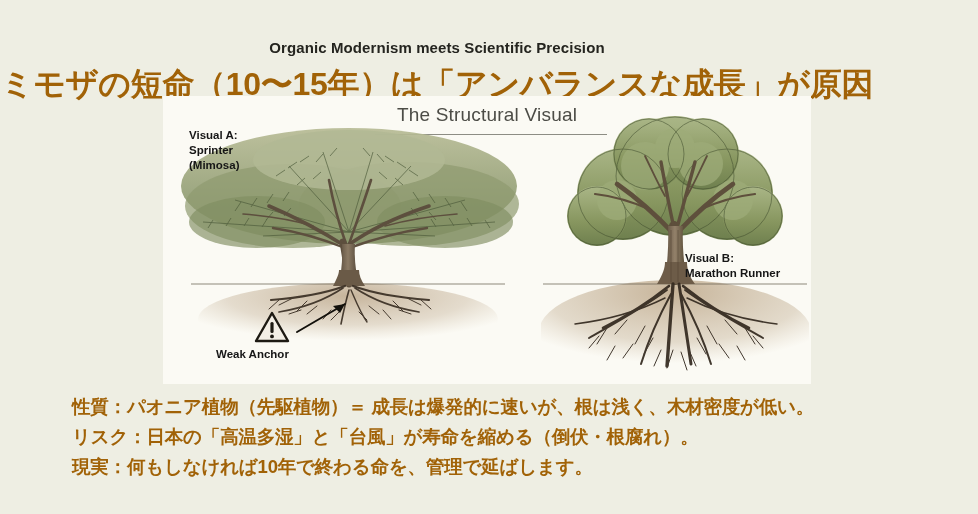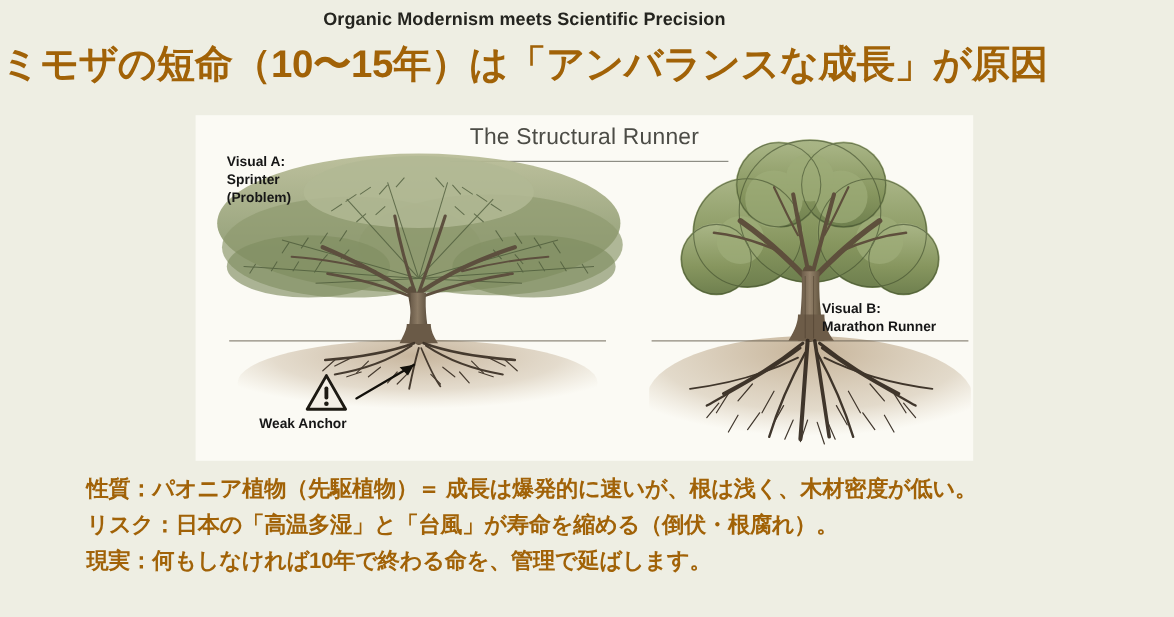--- a/index.html
+++ b/index.html
@@ -15,20 +15,21 @@
     font-family: "Liberation Sans", "DejaVu Sans", sans-serif;
     color: #1b1b1b;
     position: relative;
   }
 
   
   .slide-header {
     width: 874px;
     padding-top: 7px;
     text-align: center;
+    margin-top: 31px;
   }
 
   .eyebrow {
     font-size: 15px;
     font-weight: 700;
     letter-spacing: 0.1px;
     color: #24241f;
     line-height: 20px;
   }
 
@@ -138,21 +139,21 @@
 </head>
 <body>
 
 <div class="slide-header">
   <div class="eyebrow">Organic Modernism meets Scientific Precision</div>
   <div class="headline">ミモザの短命（10〜15年）は「アンバランスな成長」が原因</div>
 </div>
 
 <div class="figure-panel">
 
-  <div class="panel-title">The Structural Runner</div>
+  <div class="panel-title">The Structural Visual</div>
   <div class="panel-title-rule"></div>
 
   <svg class="tree-a" viewBox="0 0 356 268">
     <defs>
       <radialGradient id="soilA" cx="50%" cy="18%" r="62%">
         <stop offset="0%" stop-color="#bda88c" stop-opacity="0.85"></stop>
         <stop offset="65%" stop-color="#cdbda6" stop-opacity="0.5"></stop>
         <stop offset="100%" stop-color="#d8cbb6" stop-opacity="0"></stop>
       </radialGradient>
       <linearGradient id="canA" x1="0" y1="0" x2="0" y2="1">
@@ -315,21 +316,21 @@
       <path d="M112 224 l-9 16 M120 236 l-7 16 M156 224 l9 16 M148 236 l7 16"></path>
       <path d="M58 222 l-10 12 M212 222 l10 12"></path>
       <path d="M92 230 l-10 14 M178 230 l10 14"></path>
       <path d="M132 236 l-6 18 M140 238 l6 18"></path>
       <path d="M74 232 l-8 14 M196 232 l8 14"></path>
     </g>
   </svg>
 
   <div class="fig-label label-visual-a">Visual A:
 Sprinter
-(Problem)</div>
+(Mimosa)</div>
   <div class="fig-label label-visual-b">Visual B:
 Marathon Runner</div>
 
   <svg class="warn-icon" viewBox="0 0 36 34">
     <path d="M18 3 L34 31 L2 31 Z" fill="#f3efe6" stroke="#1d1a13" stroke-width="2.4" stroke-linejoin="round"></path>
     <rect x="16.4" y="12" width="3.2" height="11" rx="1.5" fill="#1d1a13"></rect>
     <circle cx="18" cy="26.4" r="1.9" fill="#1d1a13"></circle>
   </svg>
 
   <svg class="anchor-arrow" viewBox="0 0 62 42">

